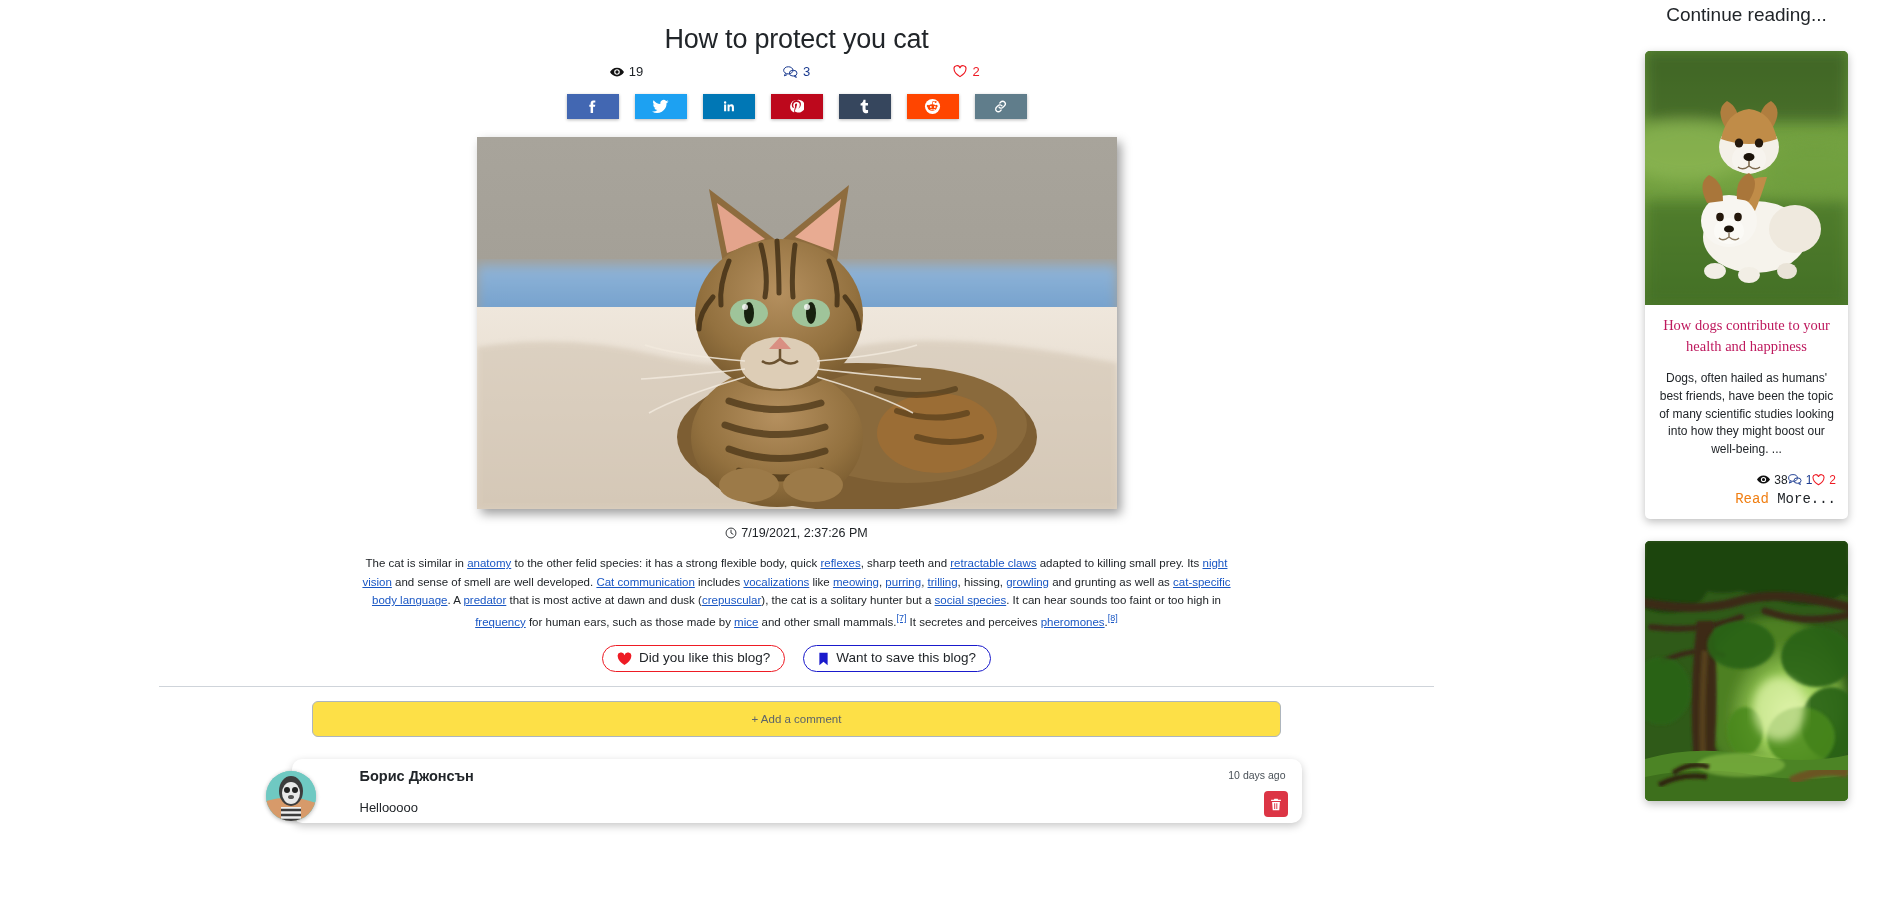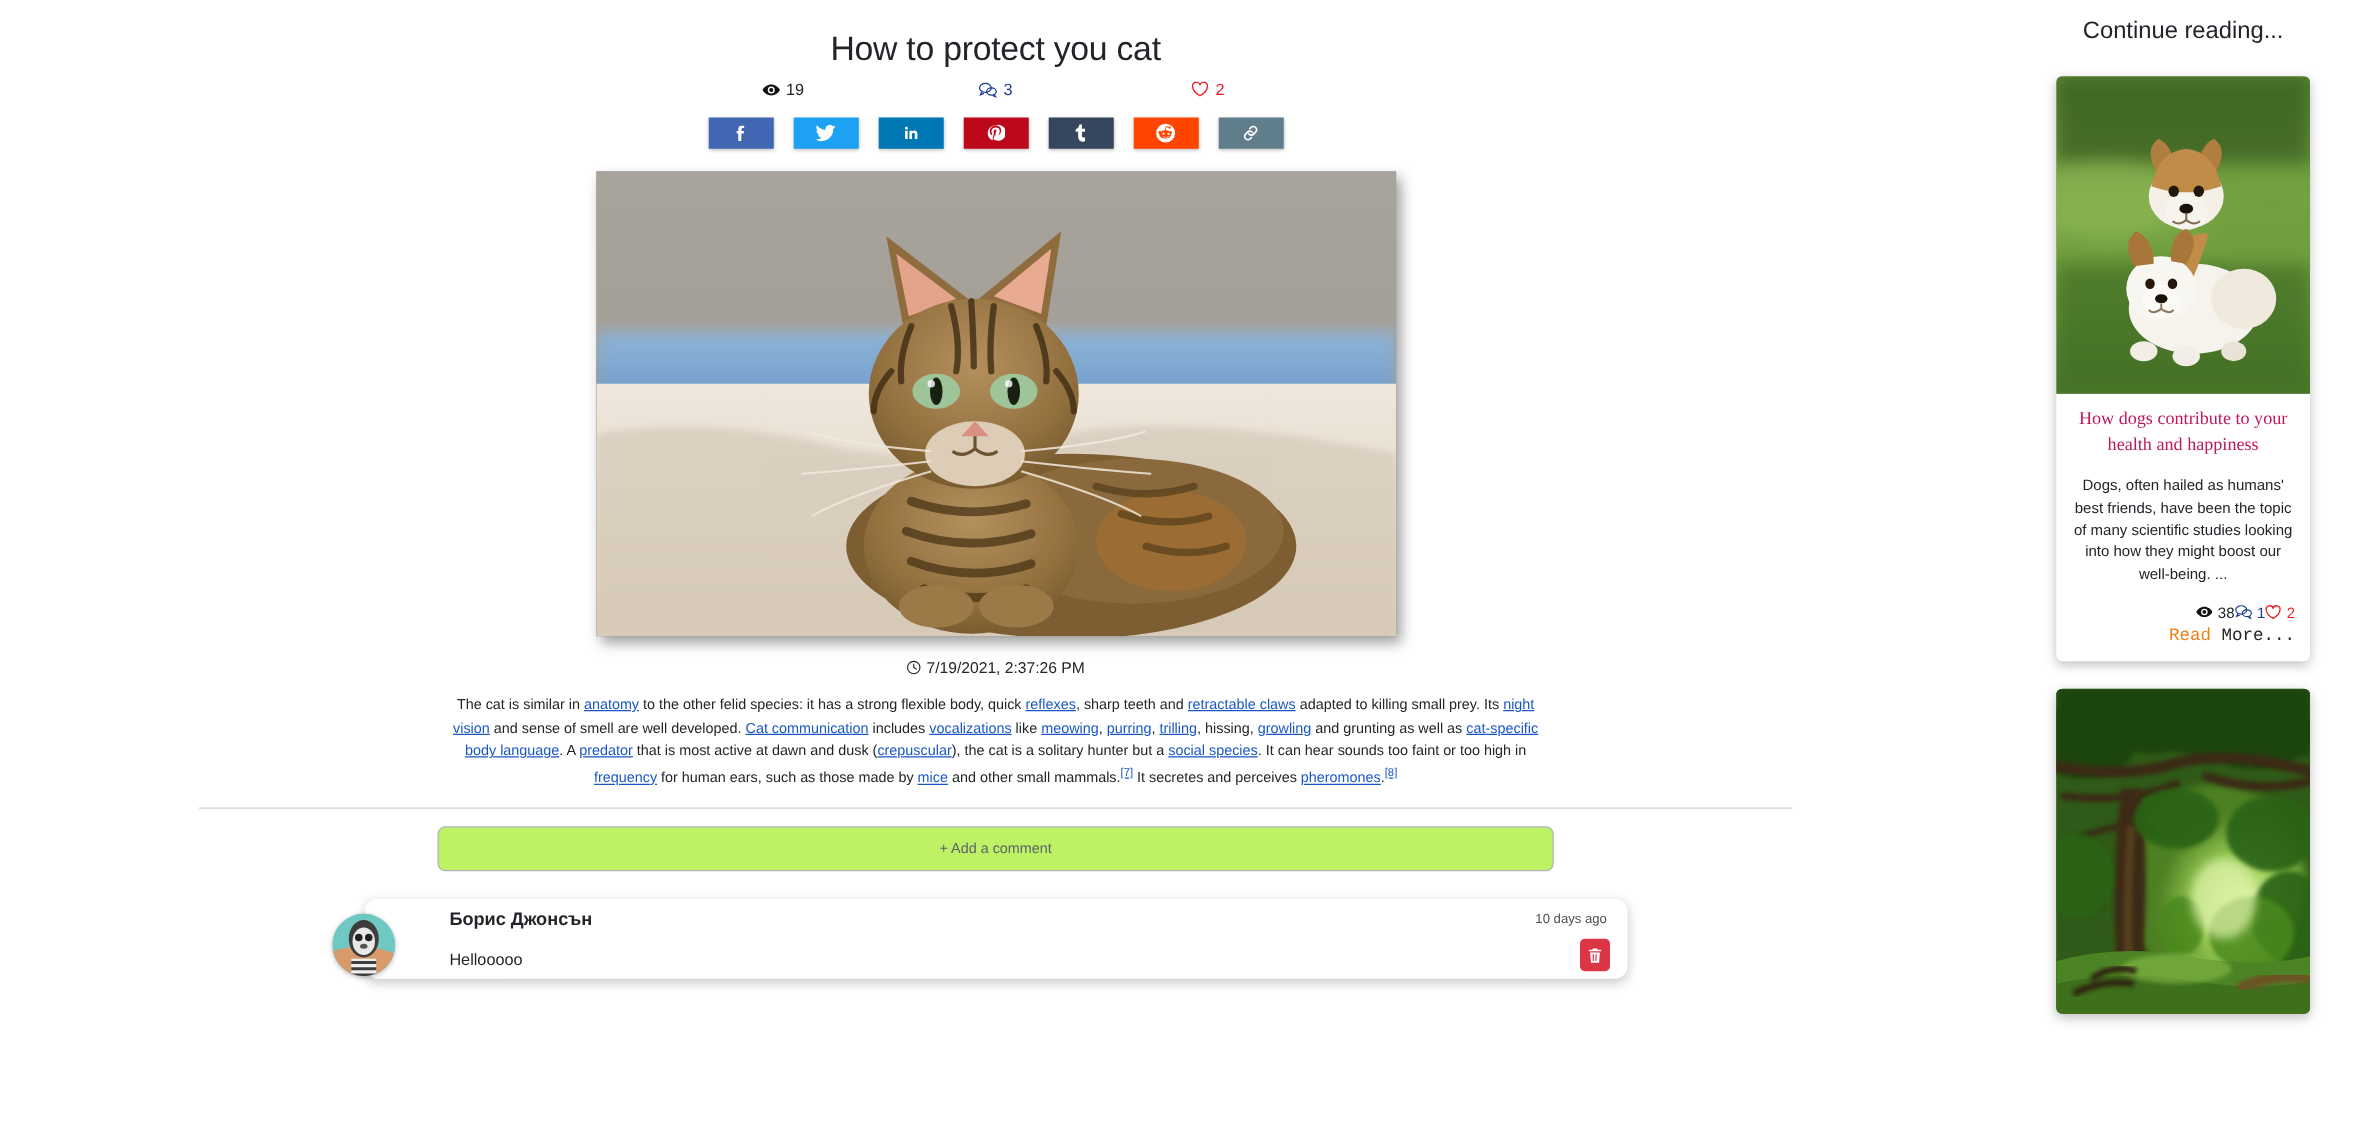--- a/index.html
+++ b/index.html
@@ -169,24 +169,24 @@
 
   .comments-title {
     text-align: center;
     font-size: 19px;
     color: #212529;
     margin-top: 12px;
     font-weight: 400;
   }
 
   .add-comment {
-    width: 893px;
+    width: 969px;
     height: 36px;
     margin: 14px auto 0 auto;
-    background: #bef264;
+    background: #fde047;
     border: 1px solid #adb5bd;
     border-radius: 6px;
     display: flex;
     align-items: center;
     justify-content: center;
     font-size: 11.5px;
     color: #5c636a;
     cursor: pointer;
   }
 
@@ -238,21 +238,21 @@
     border-radius: 4px;
     display: flex; align-items: center; justify-content: center;
     cursor: pointer;
   }
   .c-delete svg { display:block; }
 
   
   .sidebar {
     width: 307px;
     position: relative;
-    padding-top: 14px;
+    padding-top: 4px;
   }
   .sidebar-title {
     text-align: center;
     font-size: 19px;
     color: #212529;
     font-weight: 400;
     margin: 0;
   }
   .rec-card {
     width: 203px;
@@ -512,20 +512,38 @@
           </svg>
       </span>
       <span>7/19/2021, 2:37:26 PM</span>
     </div>
 
     <div class="article-body">
       <span>The cat is similar in </span><a href="#">anatomy</a><span> to the other felid species: it has a strong flexible body, quick </span><a href="#">reflexes</a><span>, sharp teeth and </span><a href="#">retractable claws</a><span> adapted to killing small prey. Its </span><a href="#">night vision</a><span> and sense of smell are well developed. </span><a href="#">Cat communication</a><span> includes </span><a href="#">vocalizations</a><span> like </span><a href="#">meowing</a><span>, </span><a href="#">purring</a><span>, </span><a href="#">trilling</a><span>, hissing, </span><a href="#">growling</a><span> and grunting as well as </span><a href="#">cat-specific body language</a><span>. A </span><a href="#">predator</a><span> that is most active at dawn and dusk (</span><a href="#">crepuscular</a><span>), the cat is a solitary hunter but a </span><a href="#">social species</a><span>. It can hear sounds too faint or too high in </span><a href="#">frequency</a><span> for human ears, such as those made by </span><a href="#">mice</a><span> and other small mammals.</span><sup><a href="#">[7]</a></sup><span> It secretes and perceives </span><a href="#">pheromones</a><span>.</span><sup><a href="#">[8]</a></sup>
     </div>
 
 
+    <div class="action-row">
+      <button class="pill pill-like">
+        <span>
+          <svg width="15" height="14" viewBox="0 0 16 15" fill="#ee1b24">
+              <path d="M8 14S.8 9.6.8 5.1A3.6 3.6 0 0 1 8 3.4 3.6 3.6 0 0 1 15.2 5.1C15.2 9.6 8 14 8 14z"></path>
+            </svg>
+        </span>
+        <span>Did you like this blog?</span>
+      </button>
+      <button class="pill pill-save">
+        <span>
+          <svg width="11" height="14" viewBox="0 0 12 15" fill="#1a1acc">
+              <path d="M1.5 0.8h9v13.4L6 10.6 1.5 14.2z"></path>
+            </svg>
+        </span>
+        <span>Want to save this blog?</span>
+      </button>
+    </div>
 
     <div class="divider"></div>
 
 
     <div class="add-comment">
       <span>+ Add a comment</span>
     </div>
 
     <div class="comment-list">
       <div class="comment-card">

